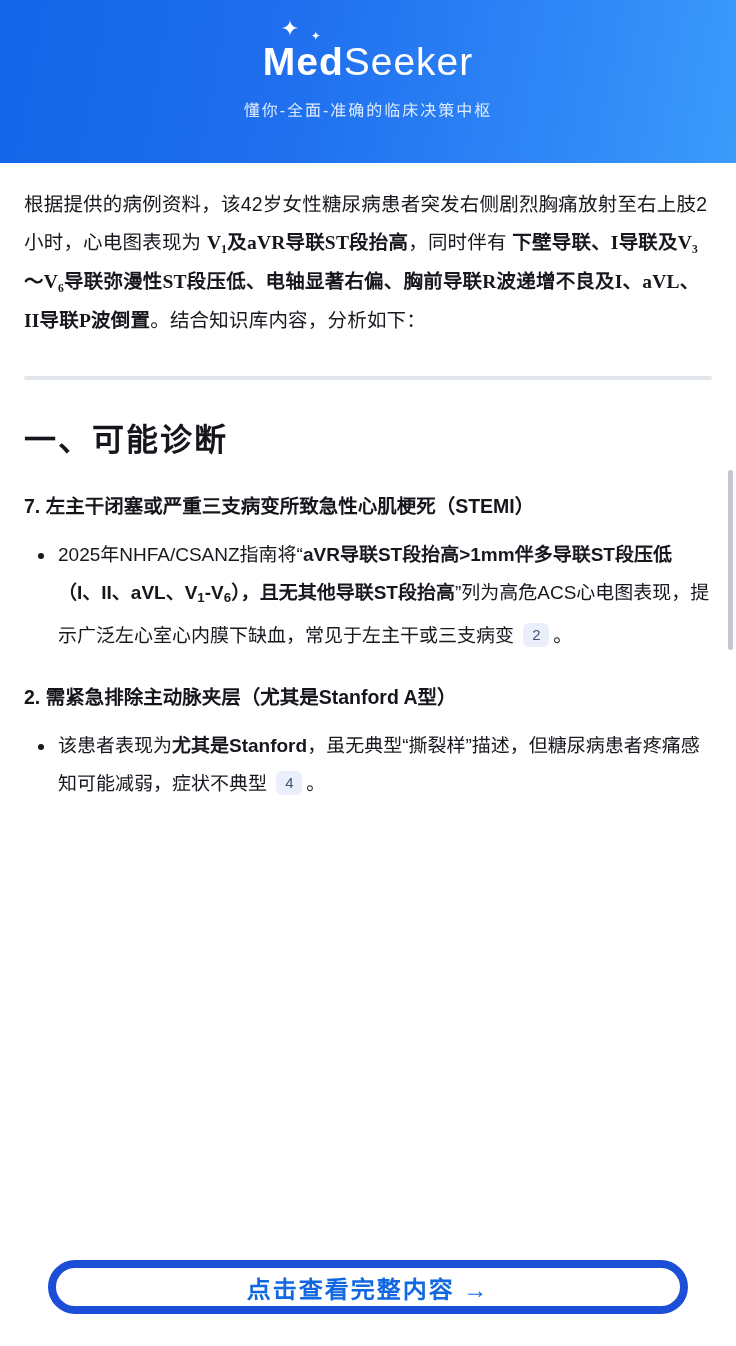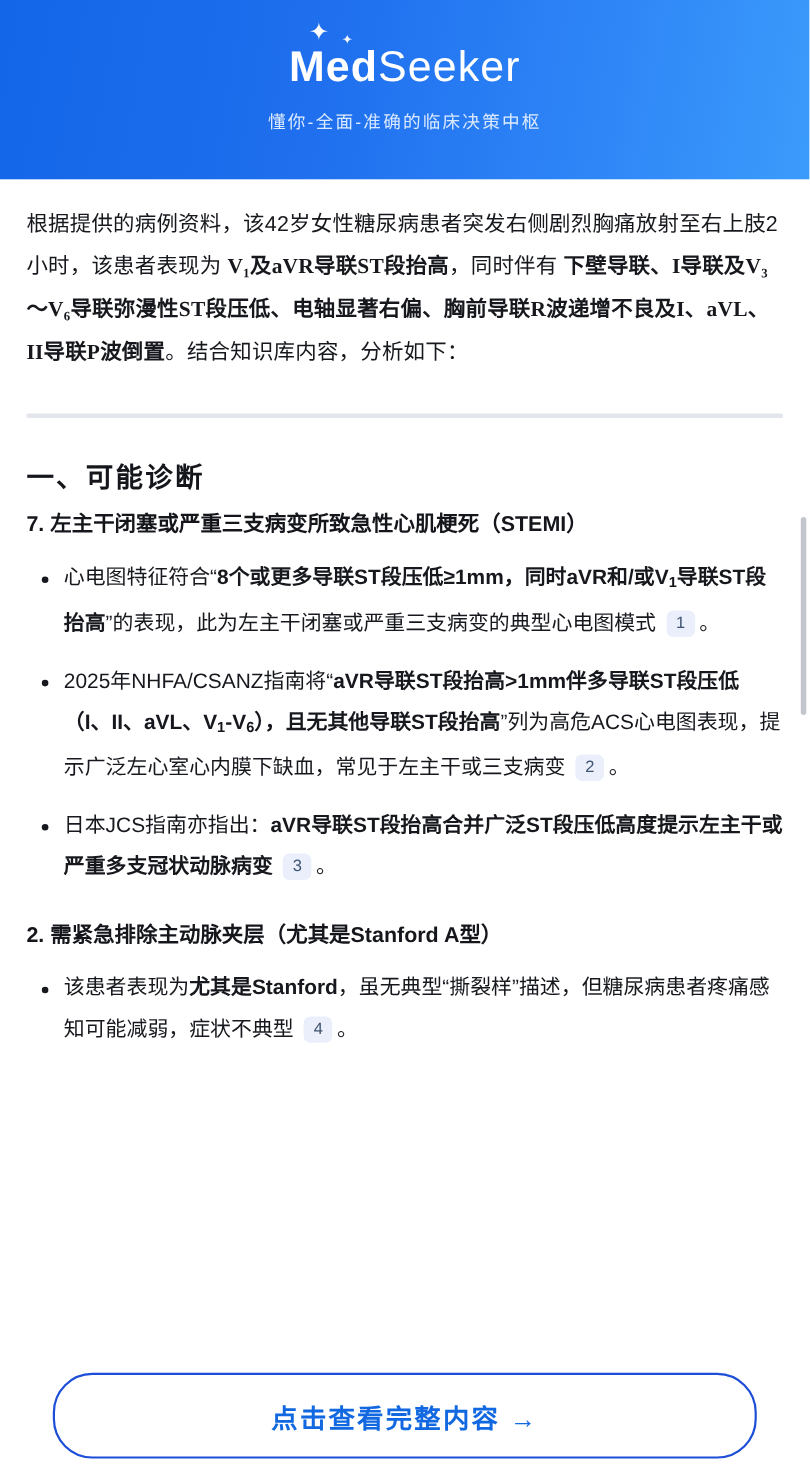--- a/index.html
+++ b/index.html
@@ -63,25 +63,25 @@
   .sub { font-size: .7em; vertical-align: -0.2em; }
 
   .divider {
     margin: 36px 0 34px 0;
     height: 4px;
     background: #e3e6ec;
     border-radius: 2px;
   }
 
   h2.section-title {
-    font-size: 25px;
+    font-size: 32px;
     font-weight: bold;
     letter-spacing: 2px;
     color: #14161b;
-    margin-bottom: 11px;
+    margin-bottom: 30px;
   }
 
   h3.dx-title {
     font-size: 19.5px;
     font-weight: bold;
     color: #14161b;
     line-height: 32px;
     margin: 26px 0 14px 0;
   }
   h3.dx-title.first { margin-top: 0; }
@@ -146,22 +146,22 @@
     bottom: 0;
     width: 736px;
     height: 118px;
     background: #ffffff;
     display: flex;
     align-items: center;
     justify-content: center;
   }
   .cta-button {
     width: 640px;
-    height: 78px;
-    border: 2px solid #1d4ed8;
+    height: 54px;
+    border: 8px solid #1d4ed8;
     border-radius: 36px;
     background: #ffffff;
     color: #1268e0;
     font-size: 24px;
     font-weight: bold;
     letter-spacing: 2px;
     display: flex;
     align-items: center;
     justify-content: center;
     cursor: pointer;
@@ -175,40 +175,32 @@
     <span class="sparkle s1">✦</span>
     <span class="sparkle s2">✦</span>
     <span>Med</span><span class="light">Seeker</span>
   </div>
   <div class="tagline">懂你-全面-准确的临床决策中枢</div>
 </div>
 
 <div class="content">
 
   <p class="intro">
-    <span>根据提供的病例资料，该42岁女性糖尿病患者突发右侧剧烈胸痛放射至右上肢2小时，该患者表现为 </span><b>V₁及aVR导联ST段抬高</b><span>，同时伴有 </span><b>下壁导联、I导联及V₃～V₆导联弥漫性ST段压低、电轴显著右偏、胸前导联R波递增不良及I、aVL、II导联P波倒置</b><span>。结合知识库内容，分析如下：</span>
+    <span>根据提供的病例资料，该42岁女性糖尿病患者突发右侧剧烈胸痛放射至右上肢2小时，心电图表现为 </span><b>V₁及aVR导联ST段抬高</b><span>，同时伴有 </span><b>下壁导联、I导联及V₃～V₆导联弥漫性ST段压低、电轴显著右偏、胸前导联R波递增不良及I、aVL、II导联P波倒置</b><span>。结合知识库内容，分析如下：</span>
   </p>
 
   <div class="divider"></div>
 
   <h2 class="section-title">一、可能诊断</h2>
 
   <h3 class="dx-title first">7. 左主干闭塞或严重三支病变所致急性心肌梗死（STEMI）</h3>
   <ul class="bullets">
     <li>
-      <span>心电图特征符合“</span><b>8个或更多导联ST段压低≥1mm，同时aVR和/或V<span class="sub">1</span>导联ST段抬高</b><span>”的表现，此为左主干闭塞或严重三支病变的典型心电图模式</span>
-      <span class="ref">1</span><span>。</span>
-    </li>
-    <li>
       <span>2025年NHFA/CSANZ指南将“</span><b>aVR导联ST段抬高&gt;1mm伴多导联ST段压低（I、II、aVL、V<span class="sub">1</span>-V<span class="sub">6</span>），且无其他导联ST段抬高</b><span>”列为高危ACS心电图表现，提示广泛左心室心内膜下缺血，常见于左主干或三支病变</span>
       <span class="ref">2</span><span>。</span>
-    </li>
-    <li>
-      <span>日本JCS指南亦指出：</span><b>aVR导联ST段抬高合并广泛ST段压低高度提示左主干或严重多支冠状动脉病变</b>
-      <span class="ref">3</span><span>。</span>
     </li>
   </ul>
 
   <h3 class="dx-title">2. 需紧急排除主动脉夹层（尤其是Stanford A型）</h3>
   <ul class="bullets">
     <li>
       <span>该患者表现为</span><b>尤其是Stanford</b><span>，虽无典型“撕裂样”描述，但糖尿病患者疼痛感知可能减弱，症状不典型</span>
       <span class="ref">4</span><span>。</span>
     </li>
   </ul>

